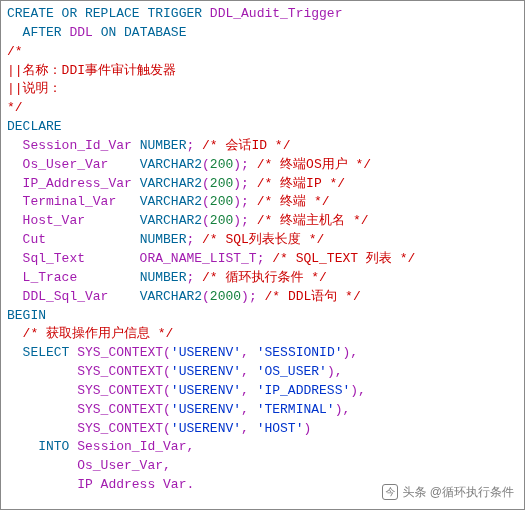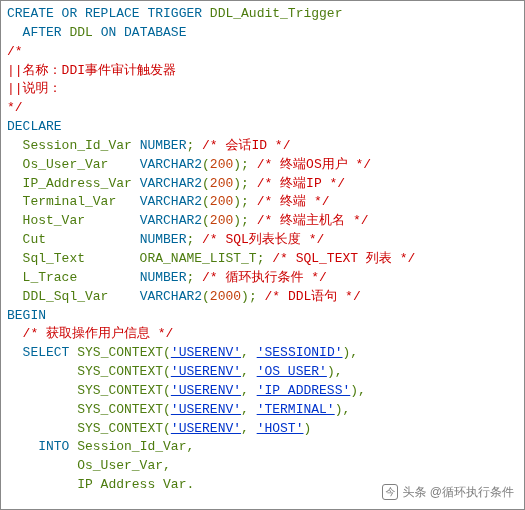--- a/index.html
+++ b/index.html
@@ -14,24 +14,24 @@
     overflow: hidden;
     position: relative;
     border: 1px solid #888;
     box-sizing: border-box;
   }
   .code {
     white-space: pre;
     padding: 4px 6px;
   }
   .kw { color: #006699; text-align: right; }       
-  .ident { color: #4d7c0f; }    
+  .ident { color: #a21caf; }    
   .cm { color: #cc0000; }       
-  .str { color: #0033cc; text-decoration: underline; }      
-  .num { color: #c2410c; }
+  .str { color: #0033cc; }      
+  .num { color: #15803d; }
   .watermark {
     position: absolute;
     bottom: 8px;
     right: 10px;
     font-family: "Microsoft YaHei", Arial, sans-serif;
     font-size: 12px;
     color: #808080;
     display: flex;
     align-items: center;
     gap: 4px;

